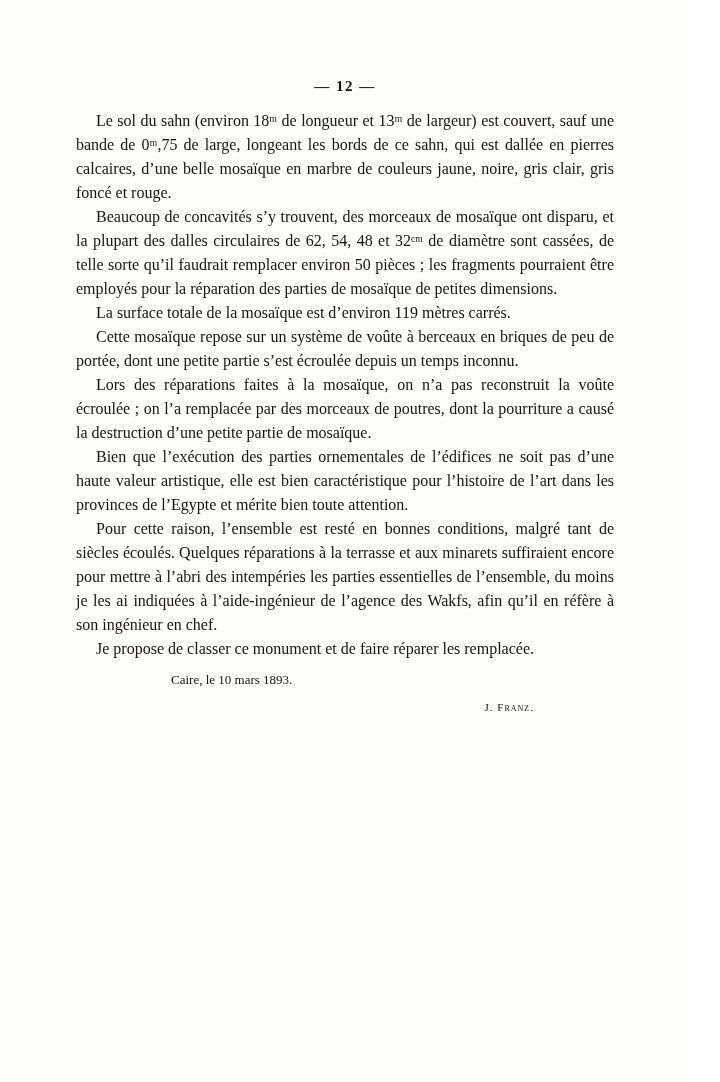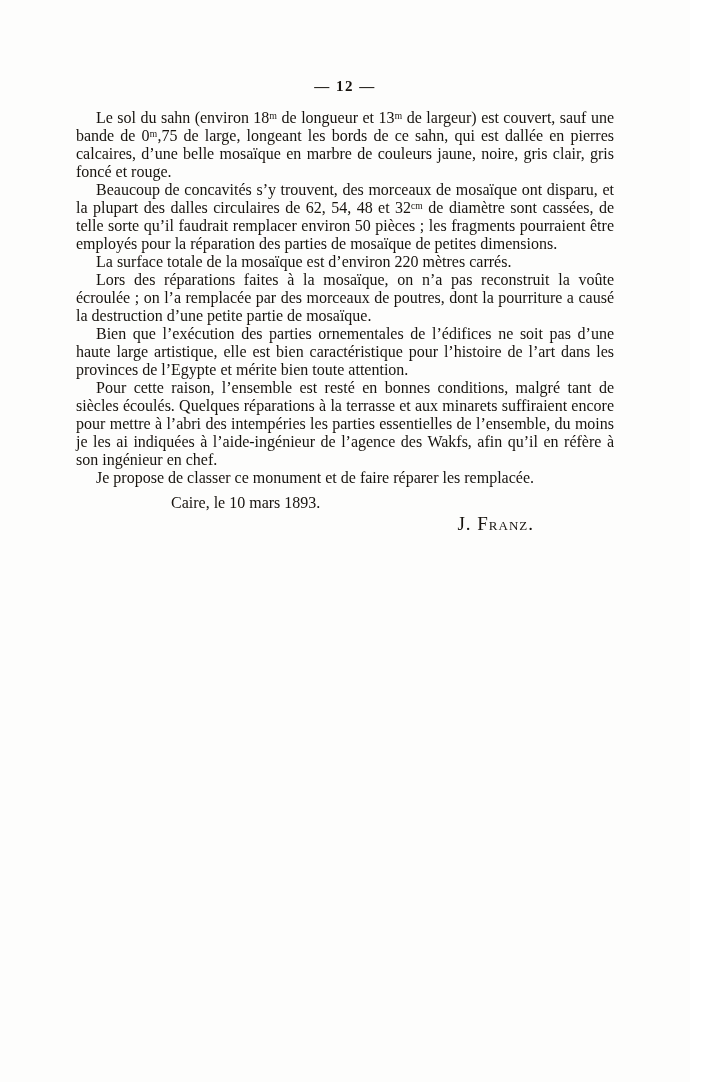--- a/index.html
+++ b/index.html
@@ -22,57 +22,58 @@
     padding-top: 78px;
     text-align: center;
     font-size: 15px;
     font-weight: bold;
     letter-spacing: 1.5px;
   }
   .content {
     width: 538px;
     margin: 14px auto 0 auto;
     font-size: 16px;
-    line-height: 18px;
+    line-height: 24px;
     text-align: justify;
     text-justify: inter-word;
   }
   .content p {
     margin: 0;
     text-indent: 20px;
   }
   .closing {
     margin-top: 7px;
   }
   .dateline {
     margin-left: 95px;
-    font-size: 16px;
+    font-size: 13px;
   }
   .signature {
     margin-top: 3px;
     text-align: right;
     padding-right: 80px;
-    font-size: 19px;
+    font-size: 11px;
     font-variant: small-caps;
     letter-spacing: 1px;
   }
 </style>
 </head>
 <body>
 
 <div class="page">
 
   <div class="page-number">— 12 —</div>
 
   <div class="content">
     <p>Le sol du sahn (environ 18ᵐ de longueur et 13ᵐ de largeur) est couvert, sauf une bande de 0ᵐ,75 de large, longeant les bords de ce sahn, qui est dallée en pierres calcaires, d’une belle mosaïque en marbre de couleurs jaune, noire, gris clair, gris foncé et rouge.</p>
     <p>Beaucoup de concavités s’y trouvent, des morceaux de mosaïque ont disparu, et la plupart des dalles circulaires de 62, 54, 48 et 32ᶜᵐ de diamètre sont cassées, de telle sorte qu’il faudrait remplacer environ 50 pièces ; les fragments pourraient être employés pour la réparation des parties de mosaïque de petites dimensions.</p>
-    <p>La surface totale de la mosaïque est d’environ 220 mètres carrés.</p>
+    <p>La surface totale de la mosaïque est d’environ 119 mètres carrés.</p>
+    <p>Cette mosaïque repose sur un système de voûte à berceaux en briques de peu de portée, dont une petite partie s’est écroulée depuis un temps inconnu.</p>
     <p>Lors des réparations faites à la mosaïque, on n’a pas reconstruit la voûte écroulée ; on l’a remplacée par des morceaux de poutres, dont la pourriture a causé la destruction d’une petite partie de mosaïque.</p>
-    <p>Bien que l’exécution des parties ornementales de l’édifices ne soit pas d’une haute large artistique, elle est bien caractéristique pour l’histoire de l’art dans les provinces de l’Egypte et mérite bien toute attention.</p>
+    <p>Bien que l’exécution des parties ornementales de l’édifices ne soit pas d’une haute valeur artistique, elle est bien caractéristique pour l’histoire de l’art dans les provinces de l’Egypte et mérite bien toute attention.</p>
     <p>Pour cette raison, l’ensemble est resté en bonnes conditions, malgré tant de siècles écoulés. Quelques réparations à la terrasse et aux minarets suffiraient encore pour mettre à l’abri des intempéries les parties essentielles de l’ensemble, du moins je les ai indiquées à l’aide-ingénieur de l’agence des Wakfs, afin qu’il en réfère à son ingénieur en chef.</p>
     <p>Je propose de classer ce monument et de faire réparer les remplacée.</p>
 
     <div class="closing">
       <div class="dateline">Caire, le 10 mars 1893.</div>
       <div class="signature">J. Franz.</div>
     </div>
   </div>
 
 </div>

